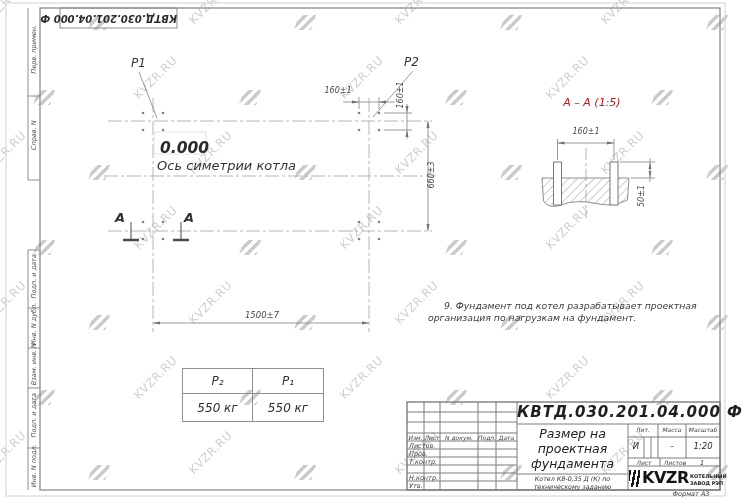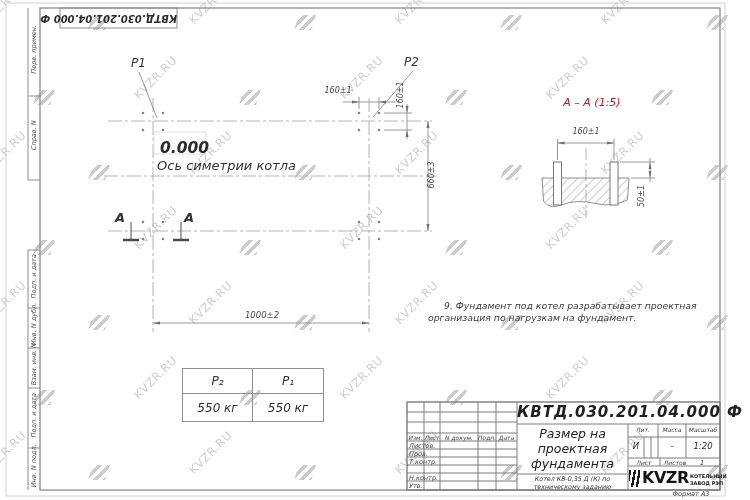--- a/index.html
+++ b/index.html
@@ -207,21 +207,21 @@
   <div class="vlab" style="left:4px;top:412px;width:60px;">Подп. и дата</div>
   <div class="vlab" style="left:13px;top:463px;width:42px;">Инв. N подл.</div>
 
   <div class="t" style="left:131px;top:57px;font-size:12px;color:#333;">P1</div>
   <div class="t" style="left:404px;top:56px;font-size:12px;color:#333;">P2</div>
   <div class="t" style="left:160px;top:135px;font-size:15.5px;font-weight:bold;color:#2b2b2b;margin-top:6px;">0.000</div>
   <div class="t" style="left:157px;top:159px;font-size:13px;color:#333;">Ось симетрии котла</div>
   <div class="t c dim" style="left:320px;top:87px;width:36px;">160±1</div>
   <div class="t c dim r90" style="left:383px;top:91px;width:36px;">160±1</div>
   <div class="t c dim r90" style="left:414px;top:171px;width:36px;">660±3</div>
-  <div class="t c dim" style="left:240px;top:311px;width:44px;font-size:8.5px;">1000±2</div>
+  <div class="t c dim" style="left:240px;top:311px;width:44px;font-size:8.5px;">1500±7</div>
   <div class="t c" style="left:112px;top:211px;width:16px;font-size:13px;font-weight:bold;color:#333;">А</div>
   <div class="t c" style="left:181px;top:211px;width:16px;font-size:13px;font-weight:bold;color:#333;">А</div>
 
   <div class="t c" style="left:532px;top:97px;width:120px;font-size:11px;color:#b91c1c;">А – А (1:5)</div>
   <div class="t c dim" style="left:568px;top:128px;width:36px;">160±1</div>
   <div class="t c dim r90" style="left:627px;top:192px;width:30px;">50±1</div>
 
   <div class="t note-wrap" style="left:428px;top:300px;width:292px;font-size:9.3px;line-height:1.32;white-space:normal;color:#3a3a3a;">
     <p>9. Фундамент под котел разрабатывает проектная организация по нагрузкам на фундамент.</p>
   </div>

